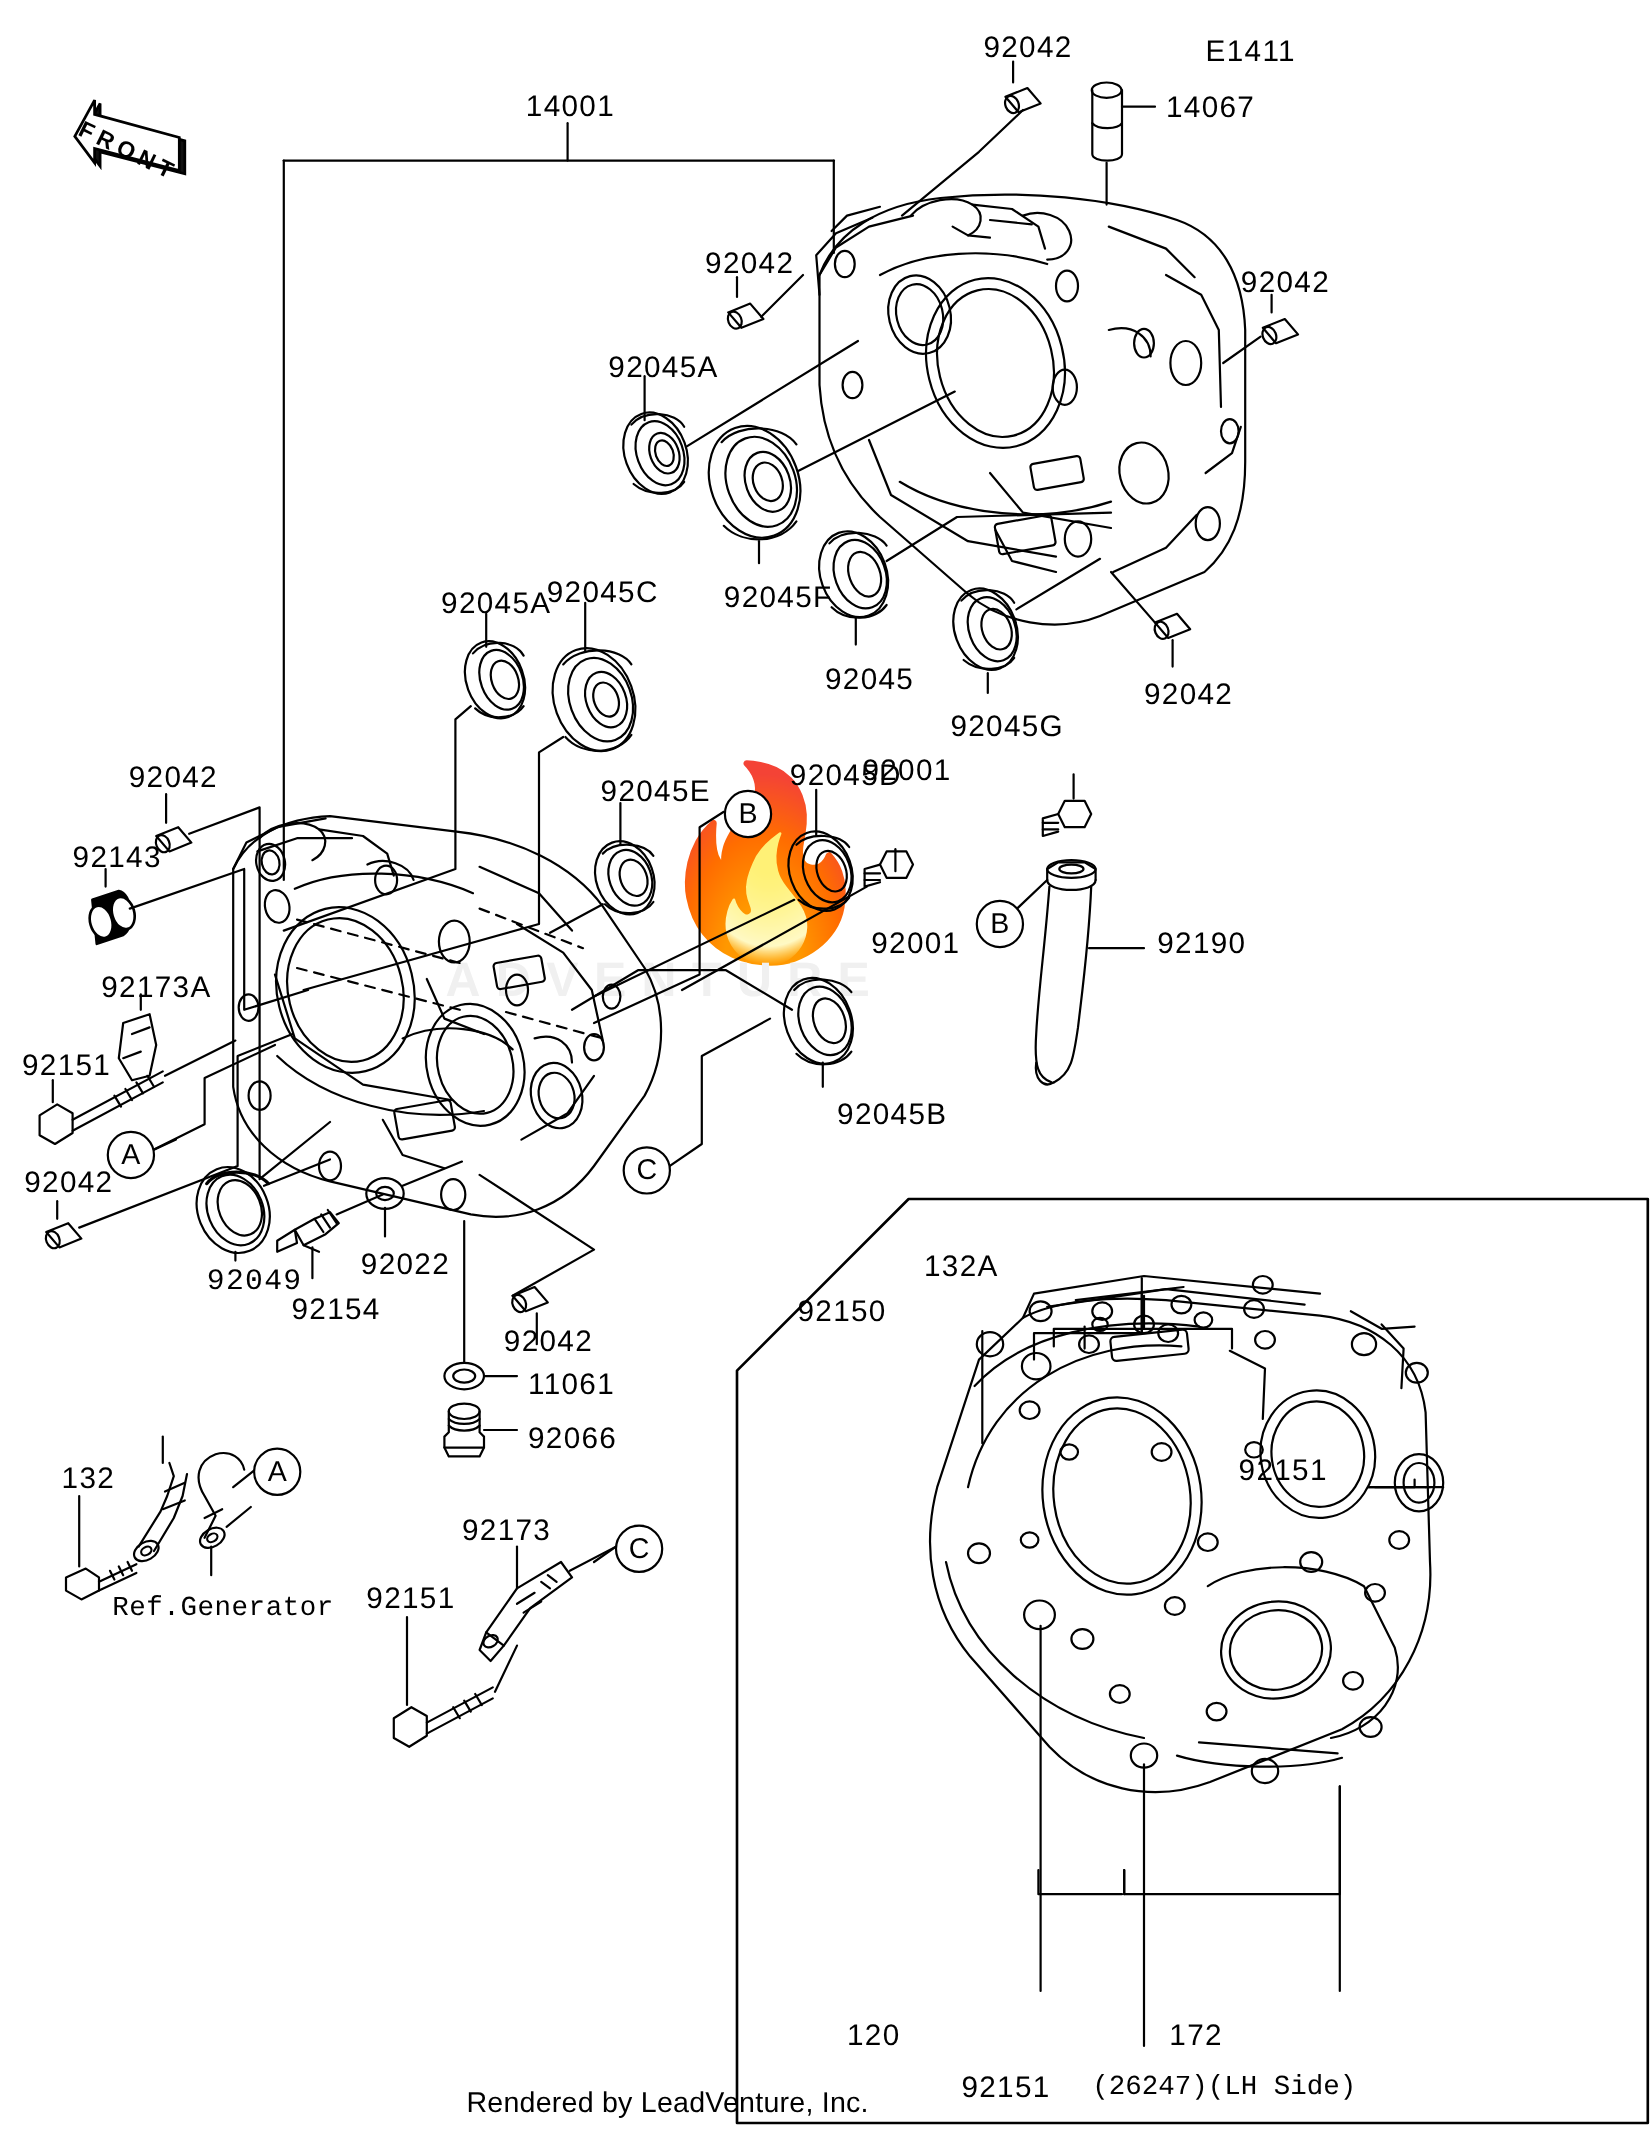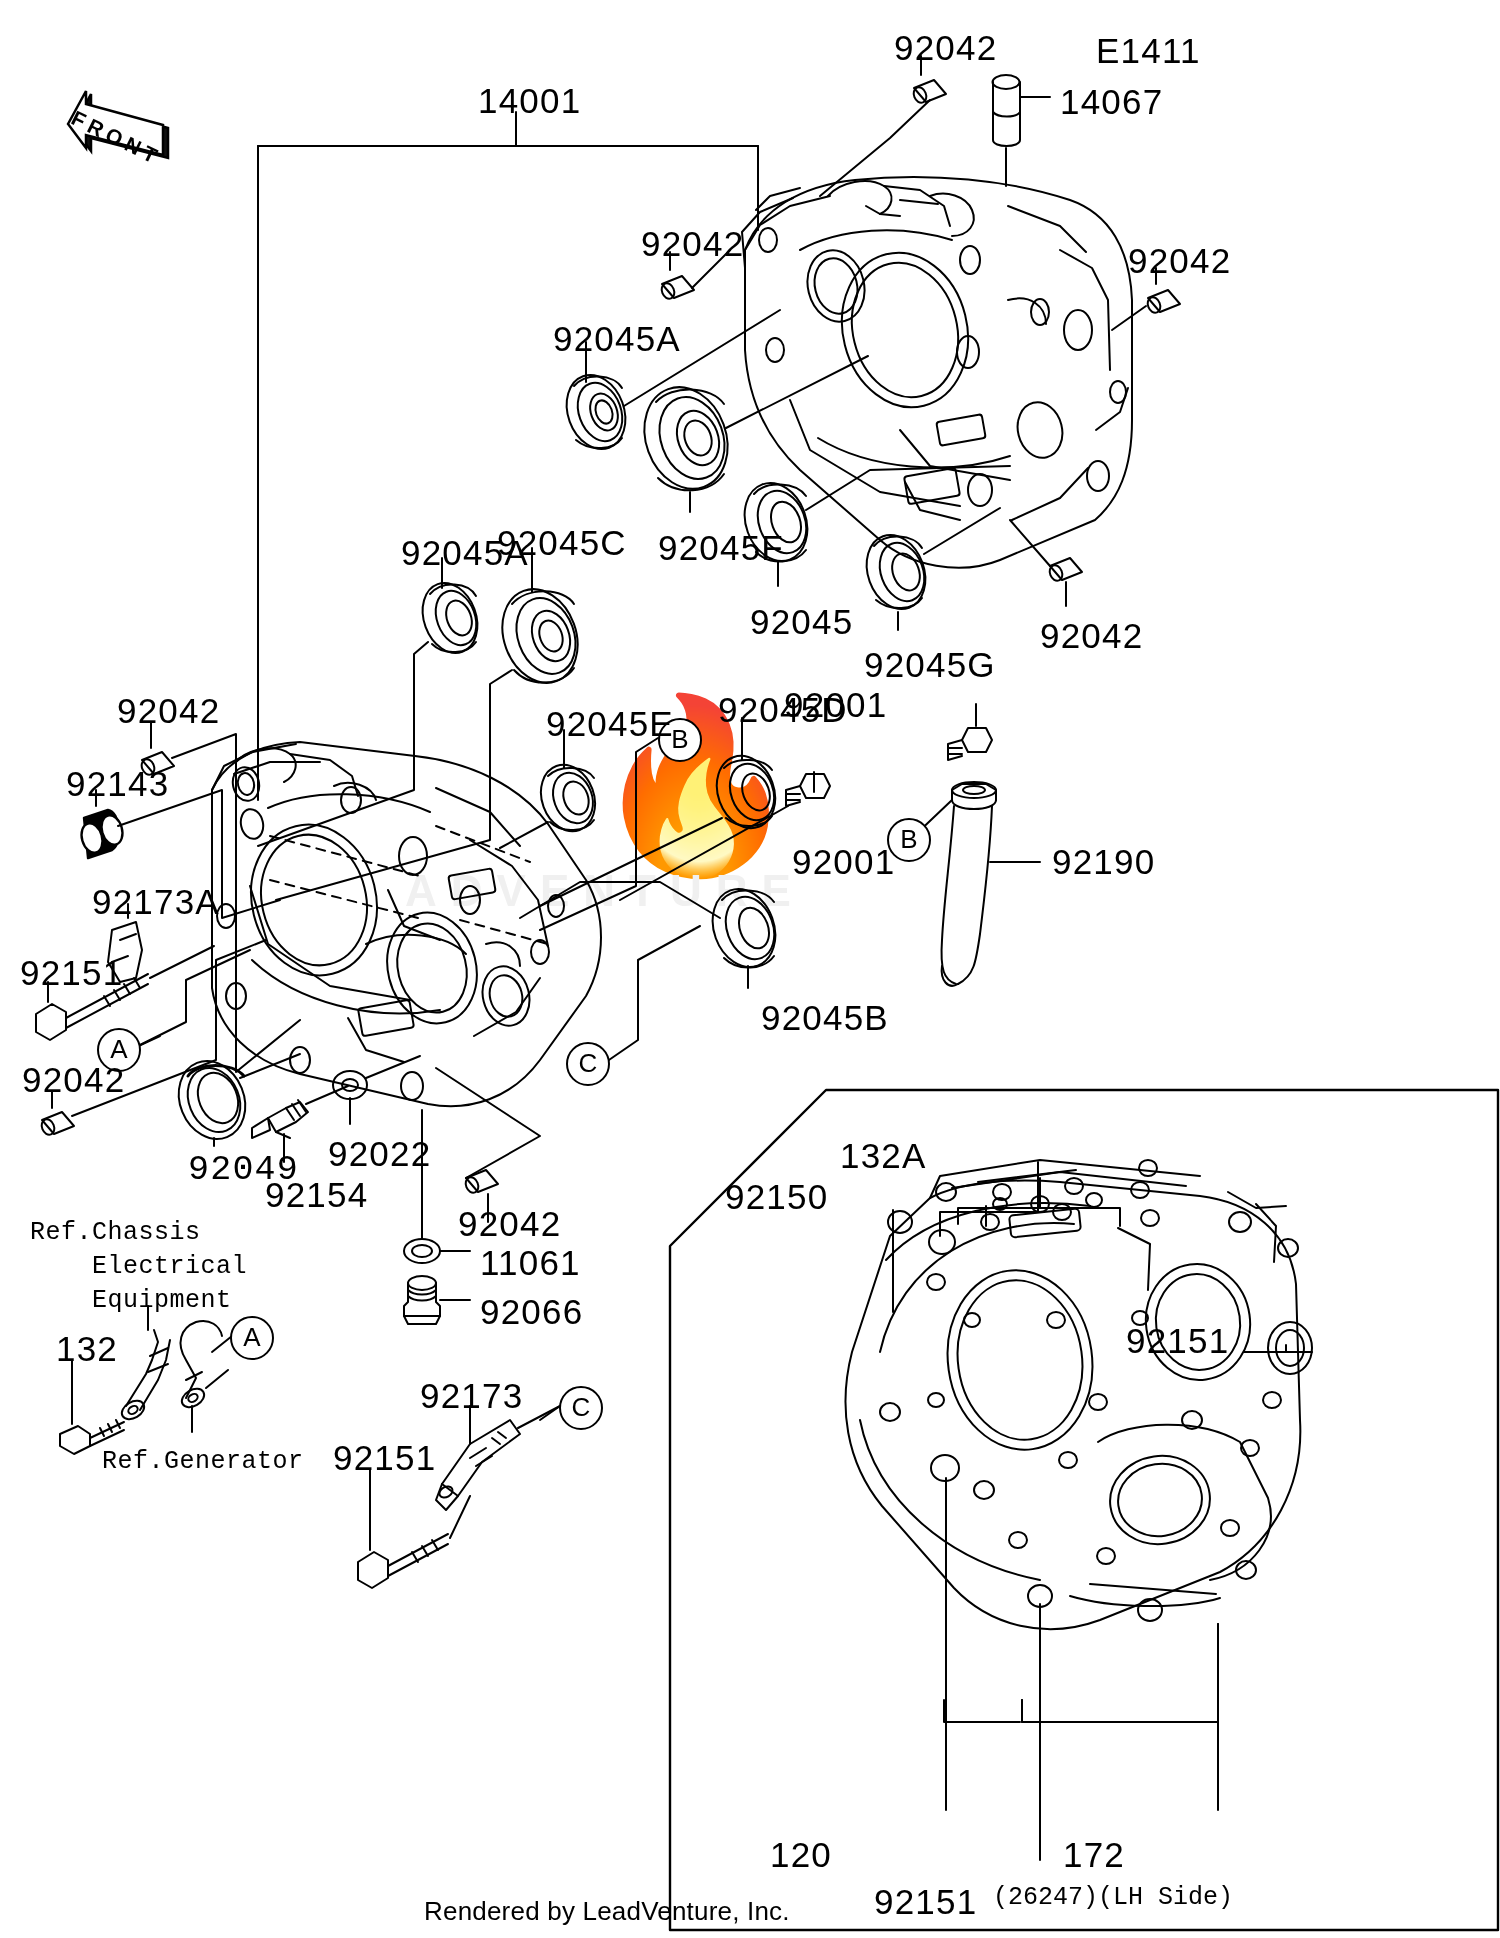--- a/index.html
+++ b/index.html
@@ -12,21 +12,21 @@
     position:relative;
     width:1500px;
     height:1938px;
     background:#ffffff;
     overflow:hidden;
   }
   
   .lbl{
     position:absolute;
     font-family:"Liberation Sans", sans-serif;
-    font-size:35px;
+    font-size:27px;
     letter-spacing:1.2px;
     color:#000;
     white-space:nowrap;
     line-height:1;
   }
   .ref{
     position:absolute;
     font-family:"Liberation Mono", monospace;
     font-size:25px;
     line-height:1.35;
@@ -622,23 +622,20 @@
     </g>
   </svg>
 
   <div class="ccall" style="left:97px;top:1028px;">A</div>
   <div class="ccall" style="left:230px;top:1316px;">A</div>
   <div class="ccall" style="left:658px;top:718px;">B</div>
   <div class="ccall" style="left:887px;top:818px;">B</div>
   <div class="ccall" style="left:566px;top:1042px;">C</div>
   <div class="ccall" style="left:559px;top:1386px;">C</div>
 
-  <div class="ref" style="left:30px;top:1216px;">Ref.Chassis
-    Electrical
-    Equipment</div>
   <div class="ref" style="left:102px;top:1445px;">Ref.Generator</div>
 
   <div class="credit" style="left:424px;top:1896px;">Rendered by LeadVenture, Inc.</div>
 
   <div class="insetcap" style="left:993px;top:1883px;">(26247)(LH Side)</div>
 
   <div id="labels">
       <div class="lbl" style="left: 478px; top: 83px; text-align: right;">14001</div>
       <div class="lbl" style="left: 894px; top: 30px;">92042</div>
       <div class="lbl" style="left: 1096px; top: 33px;">E1411</div>

